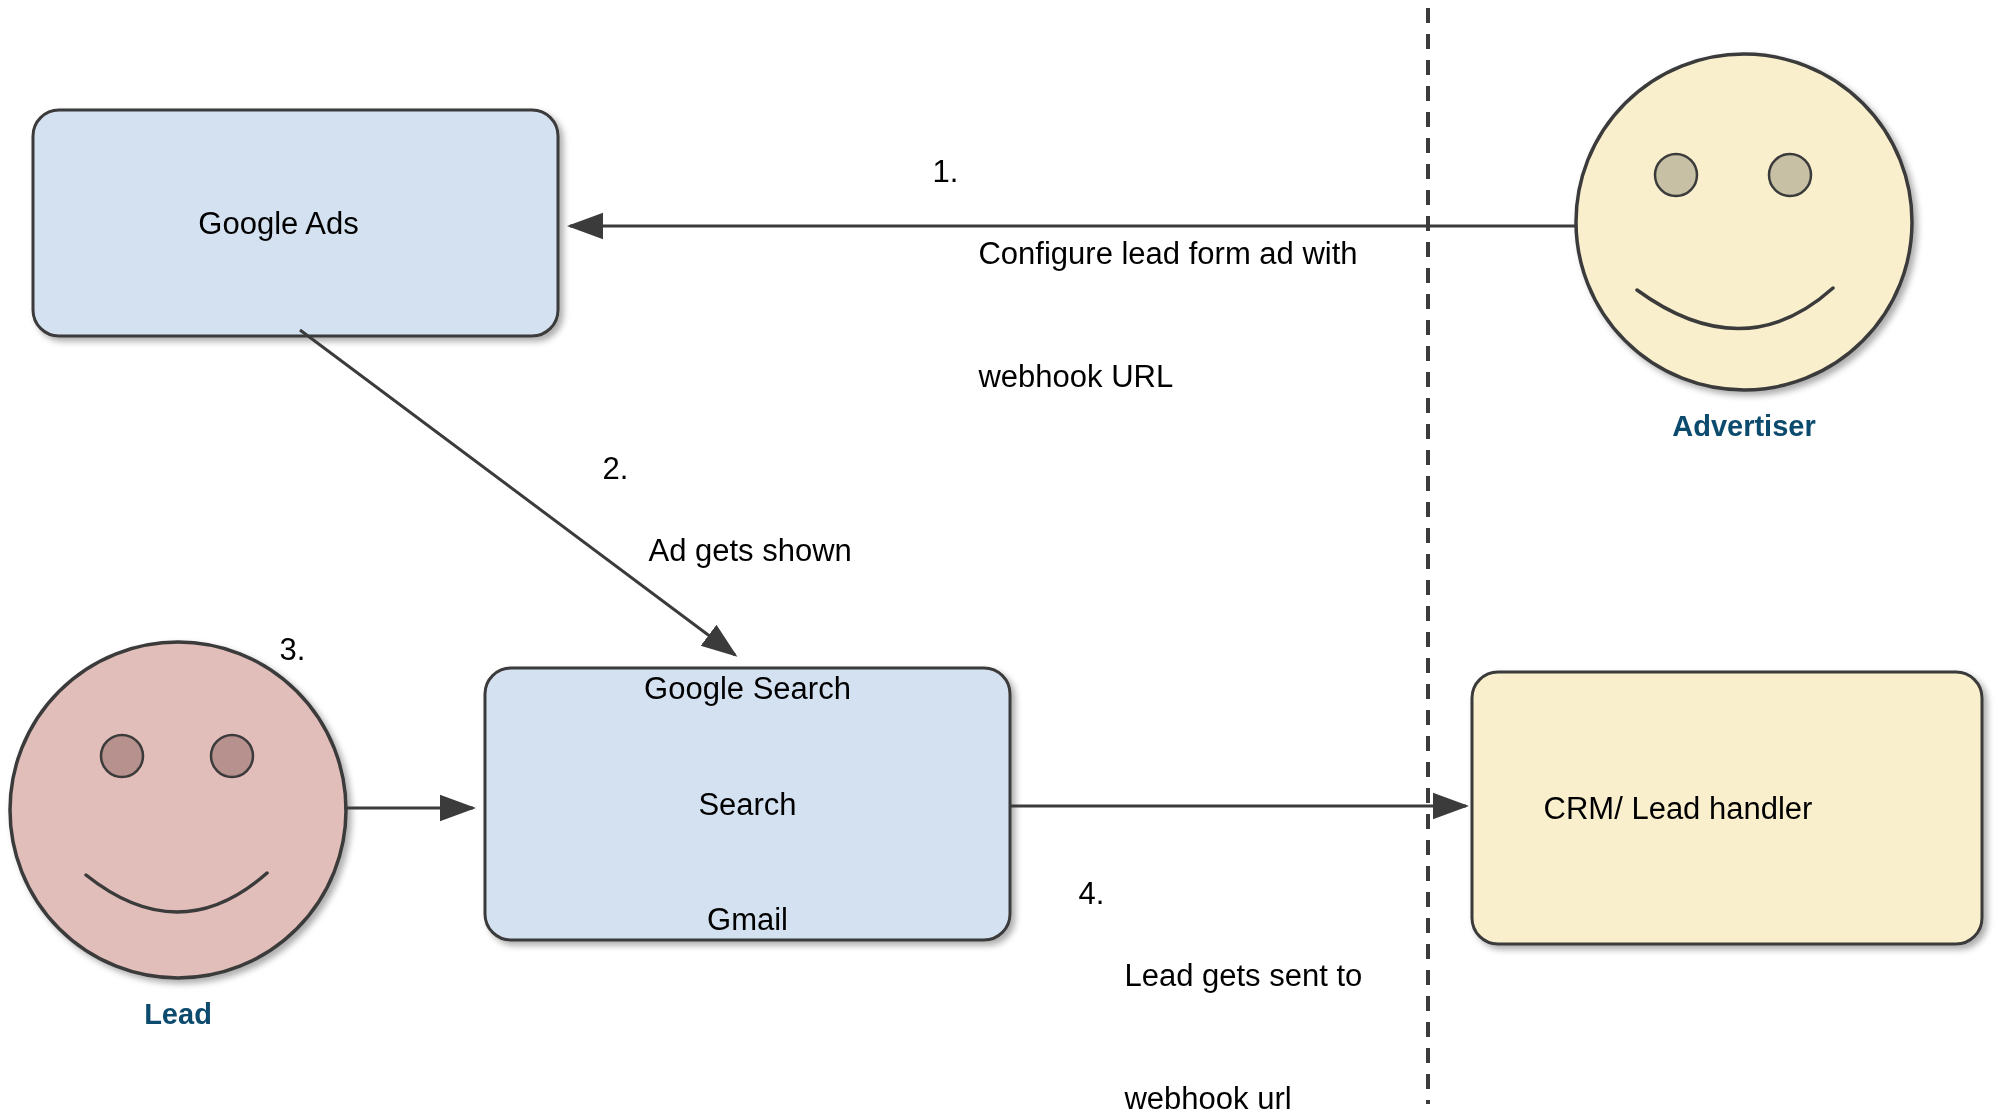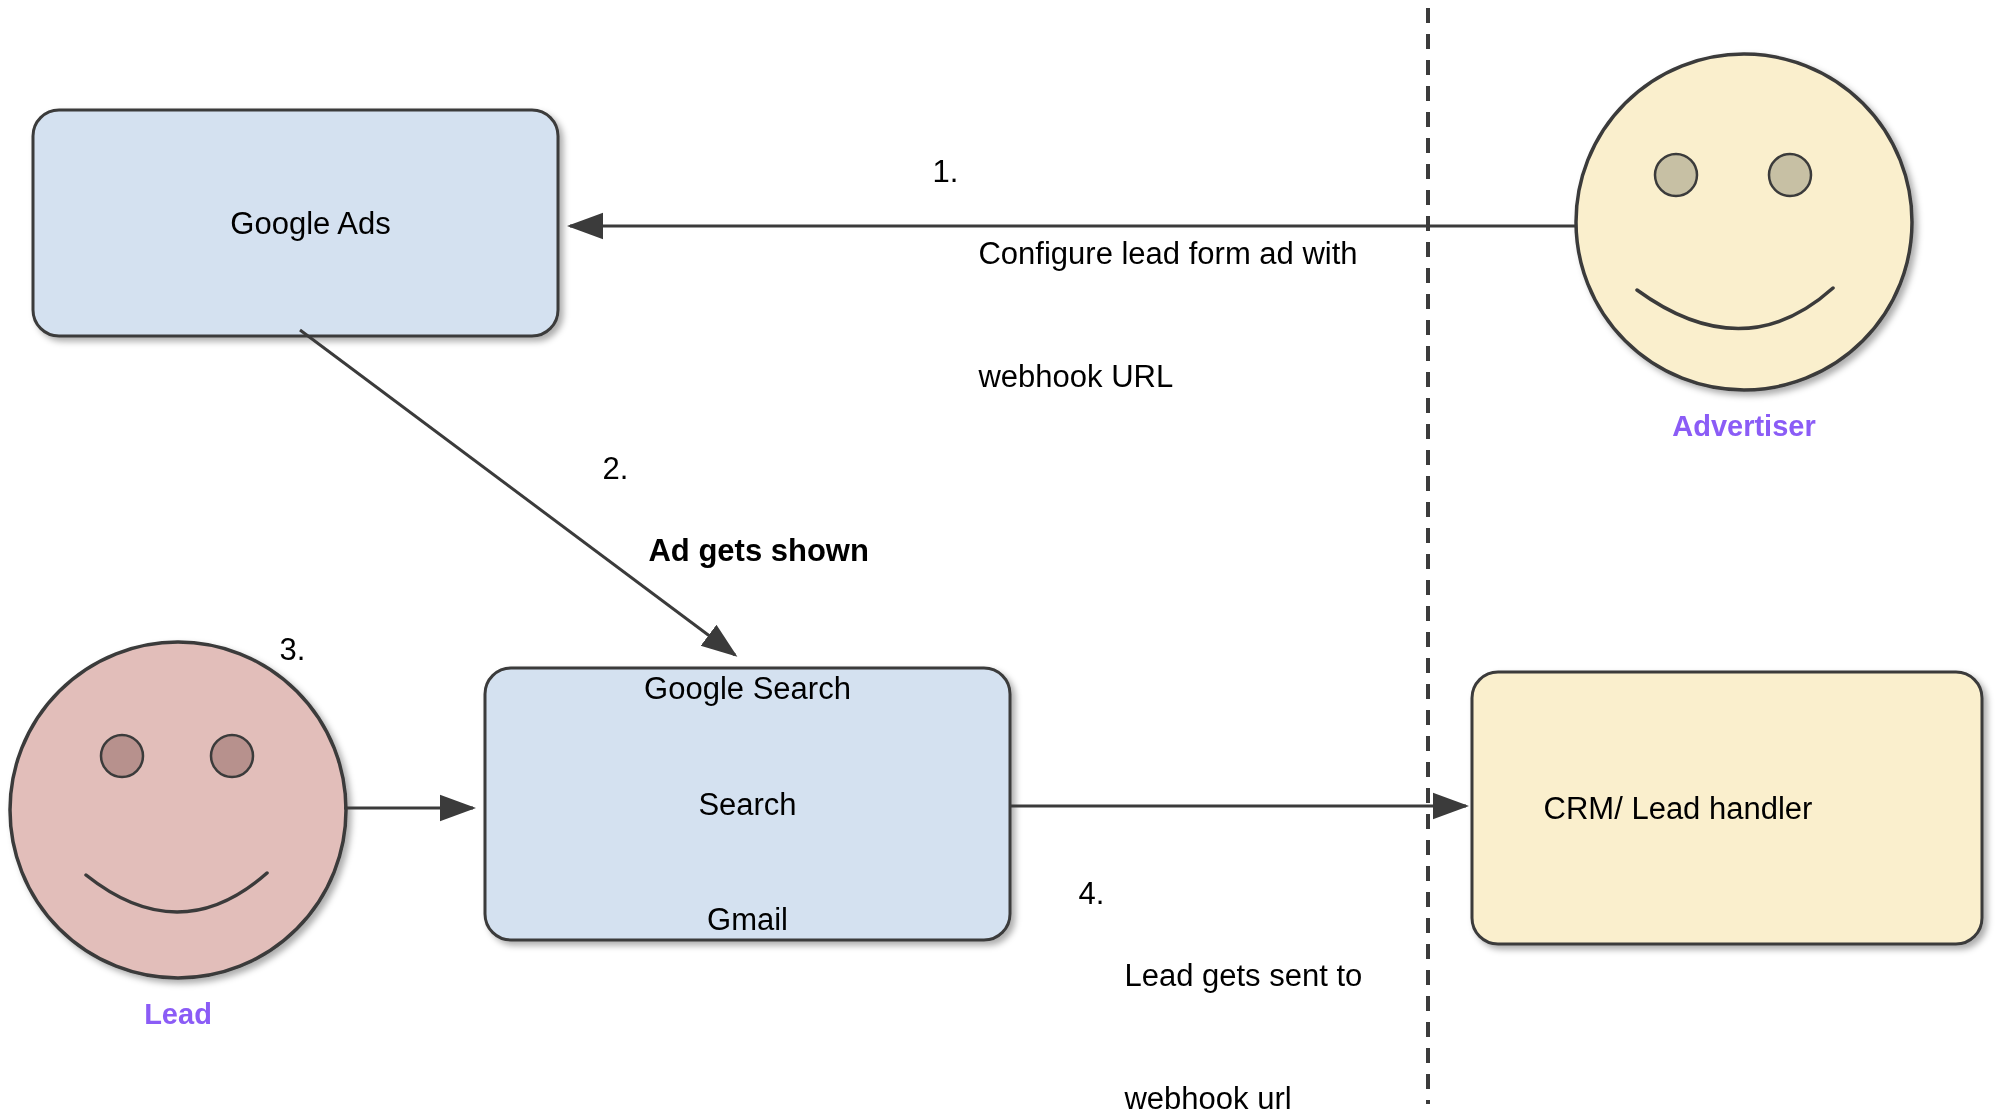--- a/index.html
+++ b/index.html
@@ -51,21 +51,21 @@
   }
   .flow-label .txt {
     display: inline-block;
     vertical-align: top;
   }
   .actor-caption {
     position: absolute;
     text-align: center;
     font-size: 29px;
     font-weight: bold;
-    color: #8b5cf6;
+    color: #0c4a6e;
     white-space: pre;
   }
 </style>
 </head>
 <body>
 
 <div id="canvas">
 
   <svg id="diagram-svg" viewBox="0 0 2004 1116">
     <defs>
@@ -107,21 +107,21 @@
 
     <line x1="1576" y1="226" x2="570" y2="226" stroke="#3b3b3b" stroke-width="3" marker-end="url(#arrow)"></line>
 
     <line x1="300" y1="330" x2="735" y2="655" stroke="#3b3b3b" stroke-width="3" marker-end="url(#arrow)"></line>
 
     <line x1="344" y1="808" x2="473" y2="808" stroke="#3b3b3b" stroke-width="3" marker-end="url(#arrow)"></line>
 
     <line x1="1010" y1="806" x2="1466" y2="806" stroke="#3b3b3b" stroke-width="3" marker-end="url(#arrow)"></line>
   </svg>
 
-  <div class="node-label" style="left:48px; top:110px; width:525px; height:226px;">
+  <div class="node-label" style="left:16px; top:110px; width:525px; height:226px;">
     <span>Google Ads</span>
   </div>
 
   <div class="node-label" style="left:485px; top:668px; width:525px; height:272px;justify-content:space-between;">
     <span>Google Search</span>
     <span>Search</span>
     <span>Gmail</span>
   </div>
 
   <div class="node-label" style="left:1472px; top:672px; width:412px; height:272px;">
@@ -134,21 +134,21 @@
 
   <div class="flow-label" style="left:898px; top:110px; width:520px;">
     <span class="num">1.</span><span class="txt">
       <span style="display:block;">Configure lead form ad with</span>
       <span style="display:block;">webhook URL</span>
     </span>
   </div>
 
   <div class="flow-label" style="left:568px; top:407px; width:420px;">
     <span class="num">2.</span><span class="txt">
-      <span style="display:block;font-weight:bold;">Ad gets shown</span>
+      <span style="display:block;">Ad gets shown</span>
     </span>
   </div>
 
   <div class="flow-label" style="left:245px; top:588px; width:420px;">
     <span class="num">3.</span>
   </div>
 
   <div class="flow-label" style="left:1044px; top:832px; width:420px;">
     <span class="num">4.</span><span class="txt">
       <span style="display:block;">Lead gets sent to</span>

